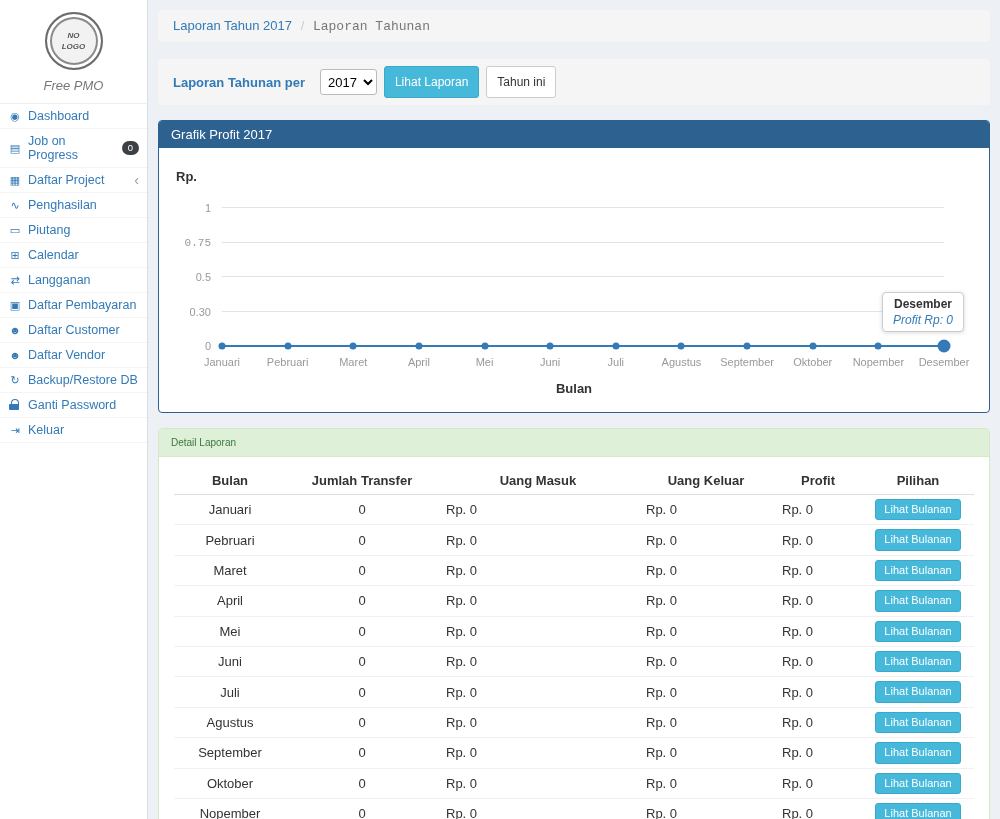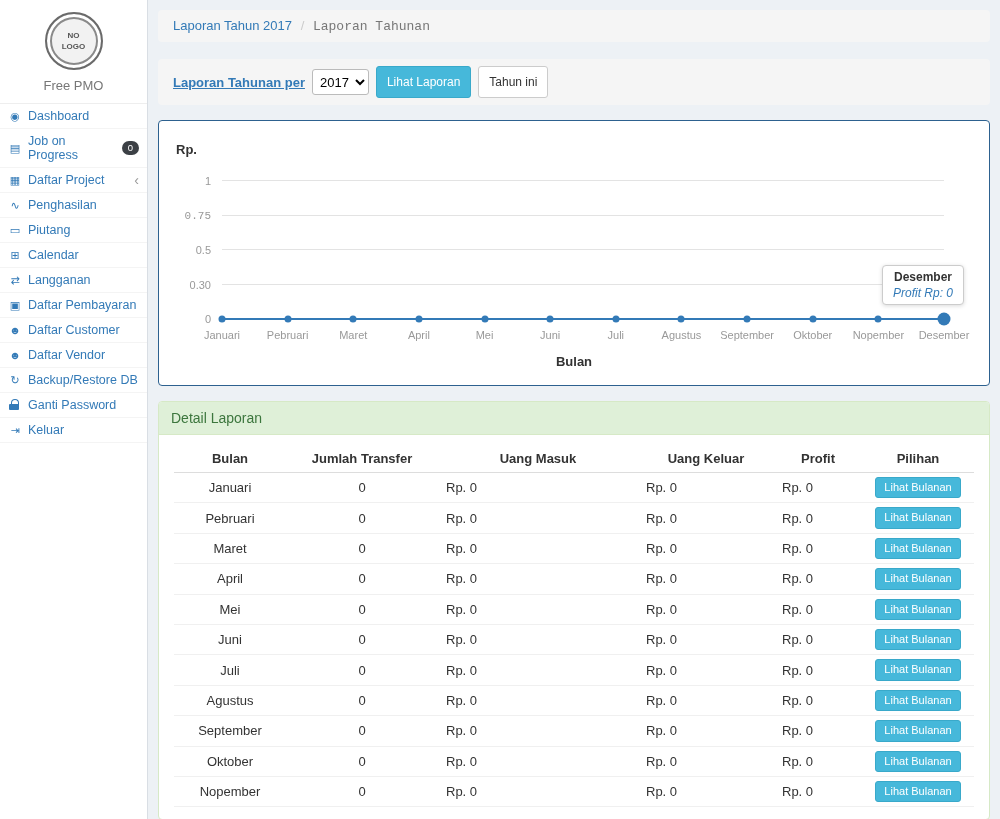--- a/index.html
+++ b/index.html
@@ -5,21 +5,21 @@
   :root{
     --link-blue:#337ab7; --panel-blue:#2d618f; --info-button:#46b8da;
     --success-bg:#dff0d8; --success-text:#3c763d; --chart-line:#337ab7;
   }
   *{box-sizing:border-box;}
   body{margin:0;background:#fff;font-family:"Liberation Sans","DejaVu Sans",sans-serif;font-size:13px;color:#333;}
   .app{display:flex;align-items:stretch;min-height:789px;}
 
   
   .sidebar{width:148px;min-width:148px;background:#fff;border-right:1px solid #d9dee4;}
-  .brand{text-align:center;padding:12px 0 10px;border-bottom:1px solid #eee;}
+  .brand{text-align:center;padding:12px 0 10px;border-bottom:1px solid #eee;font-style:italic;}
   .logo-circle{width:58px;height:58px;margin:0 auto;border-radius:50%;border:2px solid #6a6a6a;
     box-shadow:inset 0 0 0 3px #fff, inset 0 0 0 5px #8a8a8a;display:flex;align-items:center;justify-content:center;background:#f2f2f2;}
   .logo-circle span{font-size:8px;font-weight:bold;color:#555;width:30px;line-height:1.4;text-align:center;}
   .brand-name{margin-top:8px;color:#777;font-size:13px;}
   .menu{display:block;}
   .side-item{display:flex;align-items:center;gap:6px;padding:5px 8px;border-bottom:1px solid #f4f4f4;
     color:var(--link-blue);text-decoration:none;font-size:12.5px;cursor:pointer;}
   .side-icon{width:14px;min-width:14px;text-align:center;font-size:11px;color:var(--link-blue);}
   .side-badge{margin-left:auto;background:#3c4045;color:#fff;border-radius:9px;font-size:9.5px;padding:1px 6px;line-height:1.3;}
   .side-chevron{margin-left:auto;color:#999;font-size:14px;line-height:1;}
@@ -28,32 +28,32 @@
   .css-lock::after{content:'';position:absolute;left:1px;top:5px;width:10px;height:6px;background:var(--link-blue);border-radius:1px;}
 
   
   .content{flex:1;background:#edf1f5;padding:10px 10px 14px;}
   .breadcrumb{background:#f5f5f5;border-radius:4px;padding:8px 15px;margin-bottom:17px;}
   .breadcrumb a{color:var(--link-blue);text-decoration:none;}
   .breadcrumb .sep{color:#ccc;margin:0 5px;}
   .breadcrumb .current{color:#777;font-family:Liberation Mono, monospace;}
 
   .filter-bar{background:#f5f5f5;border-radius:4px;padding:7px 15px;margin-bottom:15px;display:flex;align-items:center;gap:7px;}
-  .filter-label{color:var(--link-blue);font-weight:bold;margin-right:0;text-decoration:underline;}
+  .filter-label{color:var(--link-blue);font-weight:bold;margin-right:8px;}
   select{height:26px;border:1px solid #bbb;border-radius:3px;background:#fff;font-size:13px;padding:2px 3px;font-family:inherit;}
   .btn{height:32px;padding:3px 10px;border-radius:3px;font-size:12px;cursor:pointer;font-family:inherit;line-height:1.4;}
   .btn-info{background:var(--info-button);border:1px solid #39a9ca;color:#fff;}
   .btn-default{background:#fff;border:1px solid #ccc;color:#333;}
   .btn-xs{height:auto;padding:2px 8px;font-size:11px;border-radius:3px;}
 
   .panel{background:#fff;border-radius:4px;margin-bottom:15px;}
   .panel-primary{border:1px solid var(--panel-blue);}
   .panel-heading-primary{background:var(--panel-blue);color:#fff;padding:6px 12px;font-size:13px;border-radius:3px 3px 0 0;}
   .panel-success{border:1px solid #d6e9c6;}
-  .panel-heading-success{background:var(--success-bg);color:var(--success-text);padding:8px 12px;font-size:14px;border-radius:3px 3px 0 0;border-bottom:1px solid #d6e9c6;}
+  .panel-heading-success{background:var(--success-bg);color:var(--success-text);padding:8px 12px;font-size:10px;border-radius:3px 3px 0 0;border-bottom:1px solid #d6e9c6;}
 
   
   .chart-body{padding:19px 15px 16px;}
   .y-axis-title{font-weight:bold;margin:2px 0 0 2px;font-size:13px;}
   .plot{position:relative;height:138px;margin:24px 30px 0 48px;}
   .gridline{position:absolute;left:0;right:0;height:0;border-top:1px solid #e3e3e3;}
   .ytick{position:absolute;right:100%;padding-right:11px;top:0;transform:translateY(-50%);color:#999;font-size:11px;white-space:nowrap;}
   .series-line{position:absolute;left:0;right:0;height:2px;background:var(--chart-line);transform:translateY(1px);}
   .dot{position:absolute;width:7px;height:7px;border-radius:50%;background:var(--chart-line);transform:translate(-50%,50%);cursor:pointer;}
   .dot-big{width:13px;height:13px;}
@@ -156,20 +156,21 @@
     <div class="filter-bar">
       <span class="filter-label">Laporan Tahunan per</span>
       <select>
         <option>2017</option>
       </select>
       <button class="btn btn-info">Lihat Laporan</button>
       <button class="btn btn-default">Tahun ini</button>
     </div>
 
     <section class="panel panel-primary">
+      <header class="panel-heading-primary">Grafik Profit 2017</header>
       <div class="panel-body chart-body">
         <div class="y-axis-title">Rp.</div>
         <div class="plot">
           <div class="chart-tooltip">
             <div class="tooltip-title">Desember</div>
             <div class="tooltip-value">Profit Rp: 0</div>
           </div>
         <div class="gridline" style="bottom: 0%;">
               <span class="ytick">0</span>
             </div>

